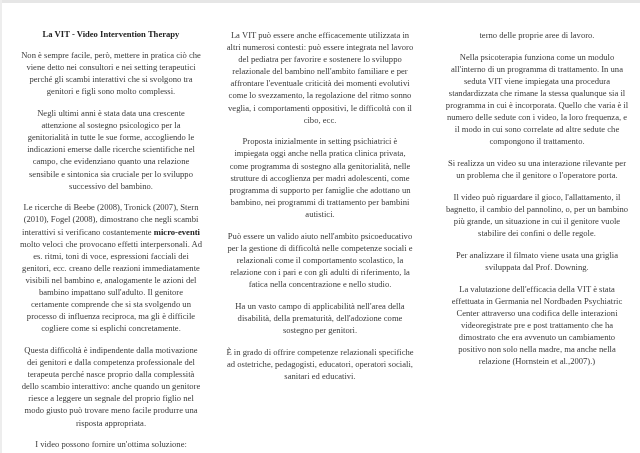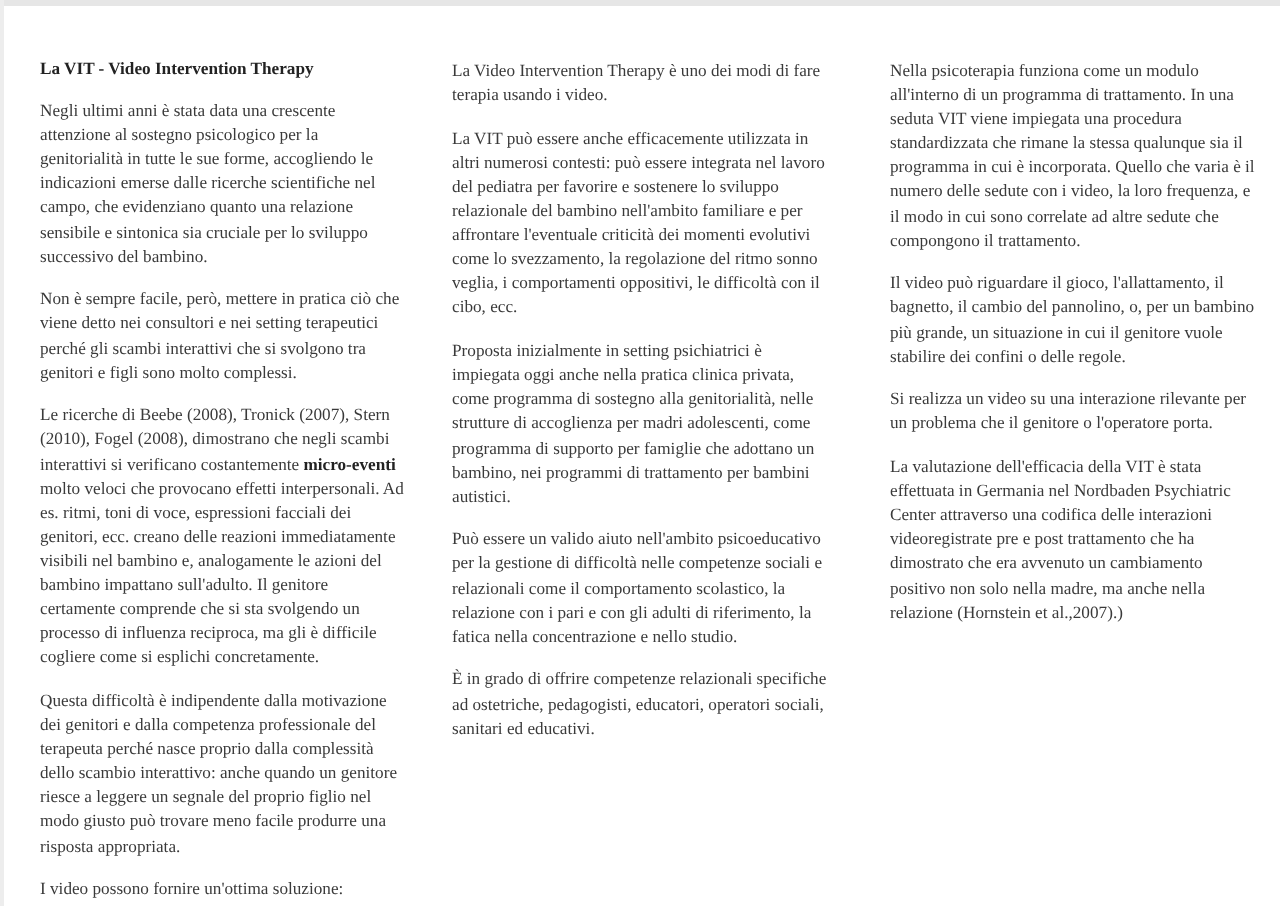--- a/index.html
+++ b/index.html
@@ -1,49 +1,51 @@
 <!DOCTYPE html>
 <html><head>
 <meta charset="utf-8">
 <style>
   html, body { margin:0; padding:0; }
   body { width:640px; height:453px; background:#ffffff; overflow:hidden; position:relative;
          font-family:"Liberation Serif","DejaVu Serif",serif; color:#3a3a3a; }
   .topline { position:absolute; left:0; top:0; width:640px; height:3px; background:#e6e6e6; }
   .leftline { position:absolute; left:0; top:0; width:2px; height:453px; background:#ededed; }
   .col { position:absolute; top:28px; font-size:8.6px; line-height:12.1px; }
-  .col p { margin:0 0 9.6px 0; }
+  .col p { margin:0 0 9.6px 0;text-align:center; }
   #c1 { left:20px; width:182px; }
   #c2 { left:226px; width:188px; top:29px; }
   #c3 { left:445px; width:184px; top:29px; }
   .title { font-weight:bold; color:#222; margin-bottom:9px !important; }
   b { color:#222; }
 </style>
 </head>
 <body>
 
 <div class="topline"></div>
 <div class="leftline"></div>
 
 <div class="col" id="c1">
   <p class="title">La VIT - Video Intervention Therapy</p>
+  <p>Non è sempre facile, però, mettere in pratica ciò che viene detto nei consultori e nei setting terapeutici perché gli scambi interattivi che si svolgono tra genitori e figli sono molto complessi.</p>
   <p>Negli ultimi anni è stata data una crescente attenzione al sostegno psicologico per la genitorialità in tutte le sue forme, accogliendo le indicazioni emerse dalle ricerche scientifiche nel campo, che evidenziano quanto una relazione sensibile e sintonica sia cruciale per lo sviluppo successivo del bambino.</p>
-  <p>Non è sempre facile, però, mettere in pratica ciò che viene detto nei consultori e nei setting terapeutici perché gli scambi interattivi che si svolgono tra genitori e figli sono molto complessi.</p>
   <p><span>Le ricerche di Beebe (2008), Tronick (2007), Stern (2010), Fogel (2008), dimostrano che negli scambi interattivi si verificano costantemente </span><b>micro-eventi</b><span> molto veloci che provocano effetti interpersonali.  Ad es. ritmi, toni di voce, espressioni facciali dei genitori, ecc. creano delle reazioni immediatamente visibili nel bambino e, analogamente  le azioni del bambino impattano sull'adulto. Il genitore certamente comprende che si sta svolgendo un processo di influenza reciproca, ma gli è difficile cogliere come si esplichi concretamente.</span></p>
   <p>Questa difficoltà è indipendente dalla motivazione dei genitori e dalla competenza professionale del terapeuta perché nasce proprio dalla complessità dello scambio interattivo: anche quando un genitore riesce a leggere un segnale del proprio figlio nel modo giusto può trovare meno facile produrre una risposta appropriata.</p>
   <p>I video possono fornire un'ottima soluzione: terapeuta e genitore possono guardare  insieme ed insieme</p>
 </div>
 
 <div class="col" id="c2">
-  <p>La Video Intervention Therapy è uno dei modi di fare terapia usando i video.</p>
   <p>La VIT può essere anche efficacemente utilizzata in altri numerosi contesti: può essere integrata nel lavoro del pediatra per favorire e sostenere lo sviluppo relazionale del bambino nell'ambito familiare e per affrontare l'eventuale criticità dei momenti evolutivi come lo svezzamento, la regolazione del ritmo sonno veglia, i comportamenti oppositivi, le difficoltà con il cibo, ecc.</p>
   <p>Proposta inizialmente in setting psichiatrici è impiegata oggi anche nella pratica clinica privata, come programma di sostegno alla genitorialità, nelle strutture di accoglienza per madri adolescenti, come programma di supporto per famiglie che adottano un bambino, nei programmi di trattamento per bambini autistici.</p>
   <p>Può essere un valido aiuto nell'ambito psicoeducativo per la gestione di difficoltà nelle competenze sociali e relazionali come il comportamento scolastico, la relazione con i pari e con gli adulti di riferimento, la fatica nella concentrazione e nello studio.</p>
+  <p>Ha un vasto campo di applicabilità nell'area della disabilità, della prematurità, dell'adozione  come sostegno per genitori.</p>
   <p>È in grado di offrire competenze relazionali specifiche ad ostetriche, pedagogisti, educatori, operatori sociali, sanitari ed educativi.</p>
 
 </div>
 
 <div class="col" id="c3">
+  <p>terno delle proprie aree di lavoro.</p>
   <p>Nella psicoterapia funziona come un modulo all'interno di un programma di trattamento. In una seduta VIT viene impiegata una procedura standardizzata che rimane la stessa qualunque sia il programma in cui è incorporata. Quello che varia è il numero delle sedute con i video, la loro frequenza, e il modo in cui sono correlate ad altre sedute che compongono il trattamento.</p>
+  <p>Si realizza un video su una interazione rilevante per un problema che il genitore o l'operatore porta.</p>
   <p>Il video può riguardare il gioco, l'allattamento, il bagnetto, il cambio del pannolino, o, per un bambino più grande, un situazione in cui il genitore vuole stabilire dei confini o delle regole.</p>
-  <p>Si realizza un video su una interazione rilevante per un problema che il genitore o l'operatore porta.</p>
+  <p>Per analizzare il filmato viene usata una griglia sviluppata dal Prof. Downing.</p>
   <p>La valutazione dell'efficacia della VIT è stata effettuata in Germania nel Nordbaden Psychiatric Center attraverso una codifica delle interazioni videoregistrate pre e post trattamento che ha dimostrato che era avvenuto un cambiamento positivo non solo nella madre, ma anche nella relazione (Hornstein et al.,2007).)</p>
 </div>
 
 </body></html>

